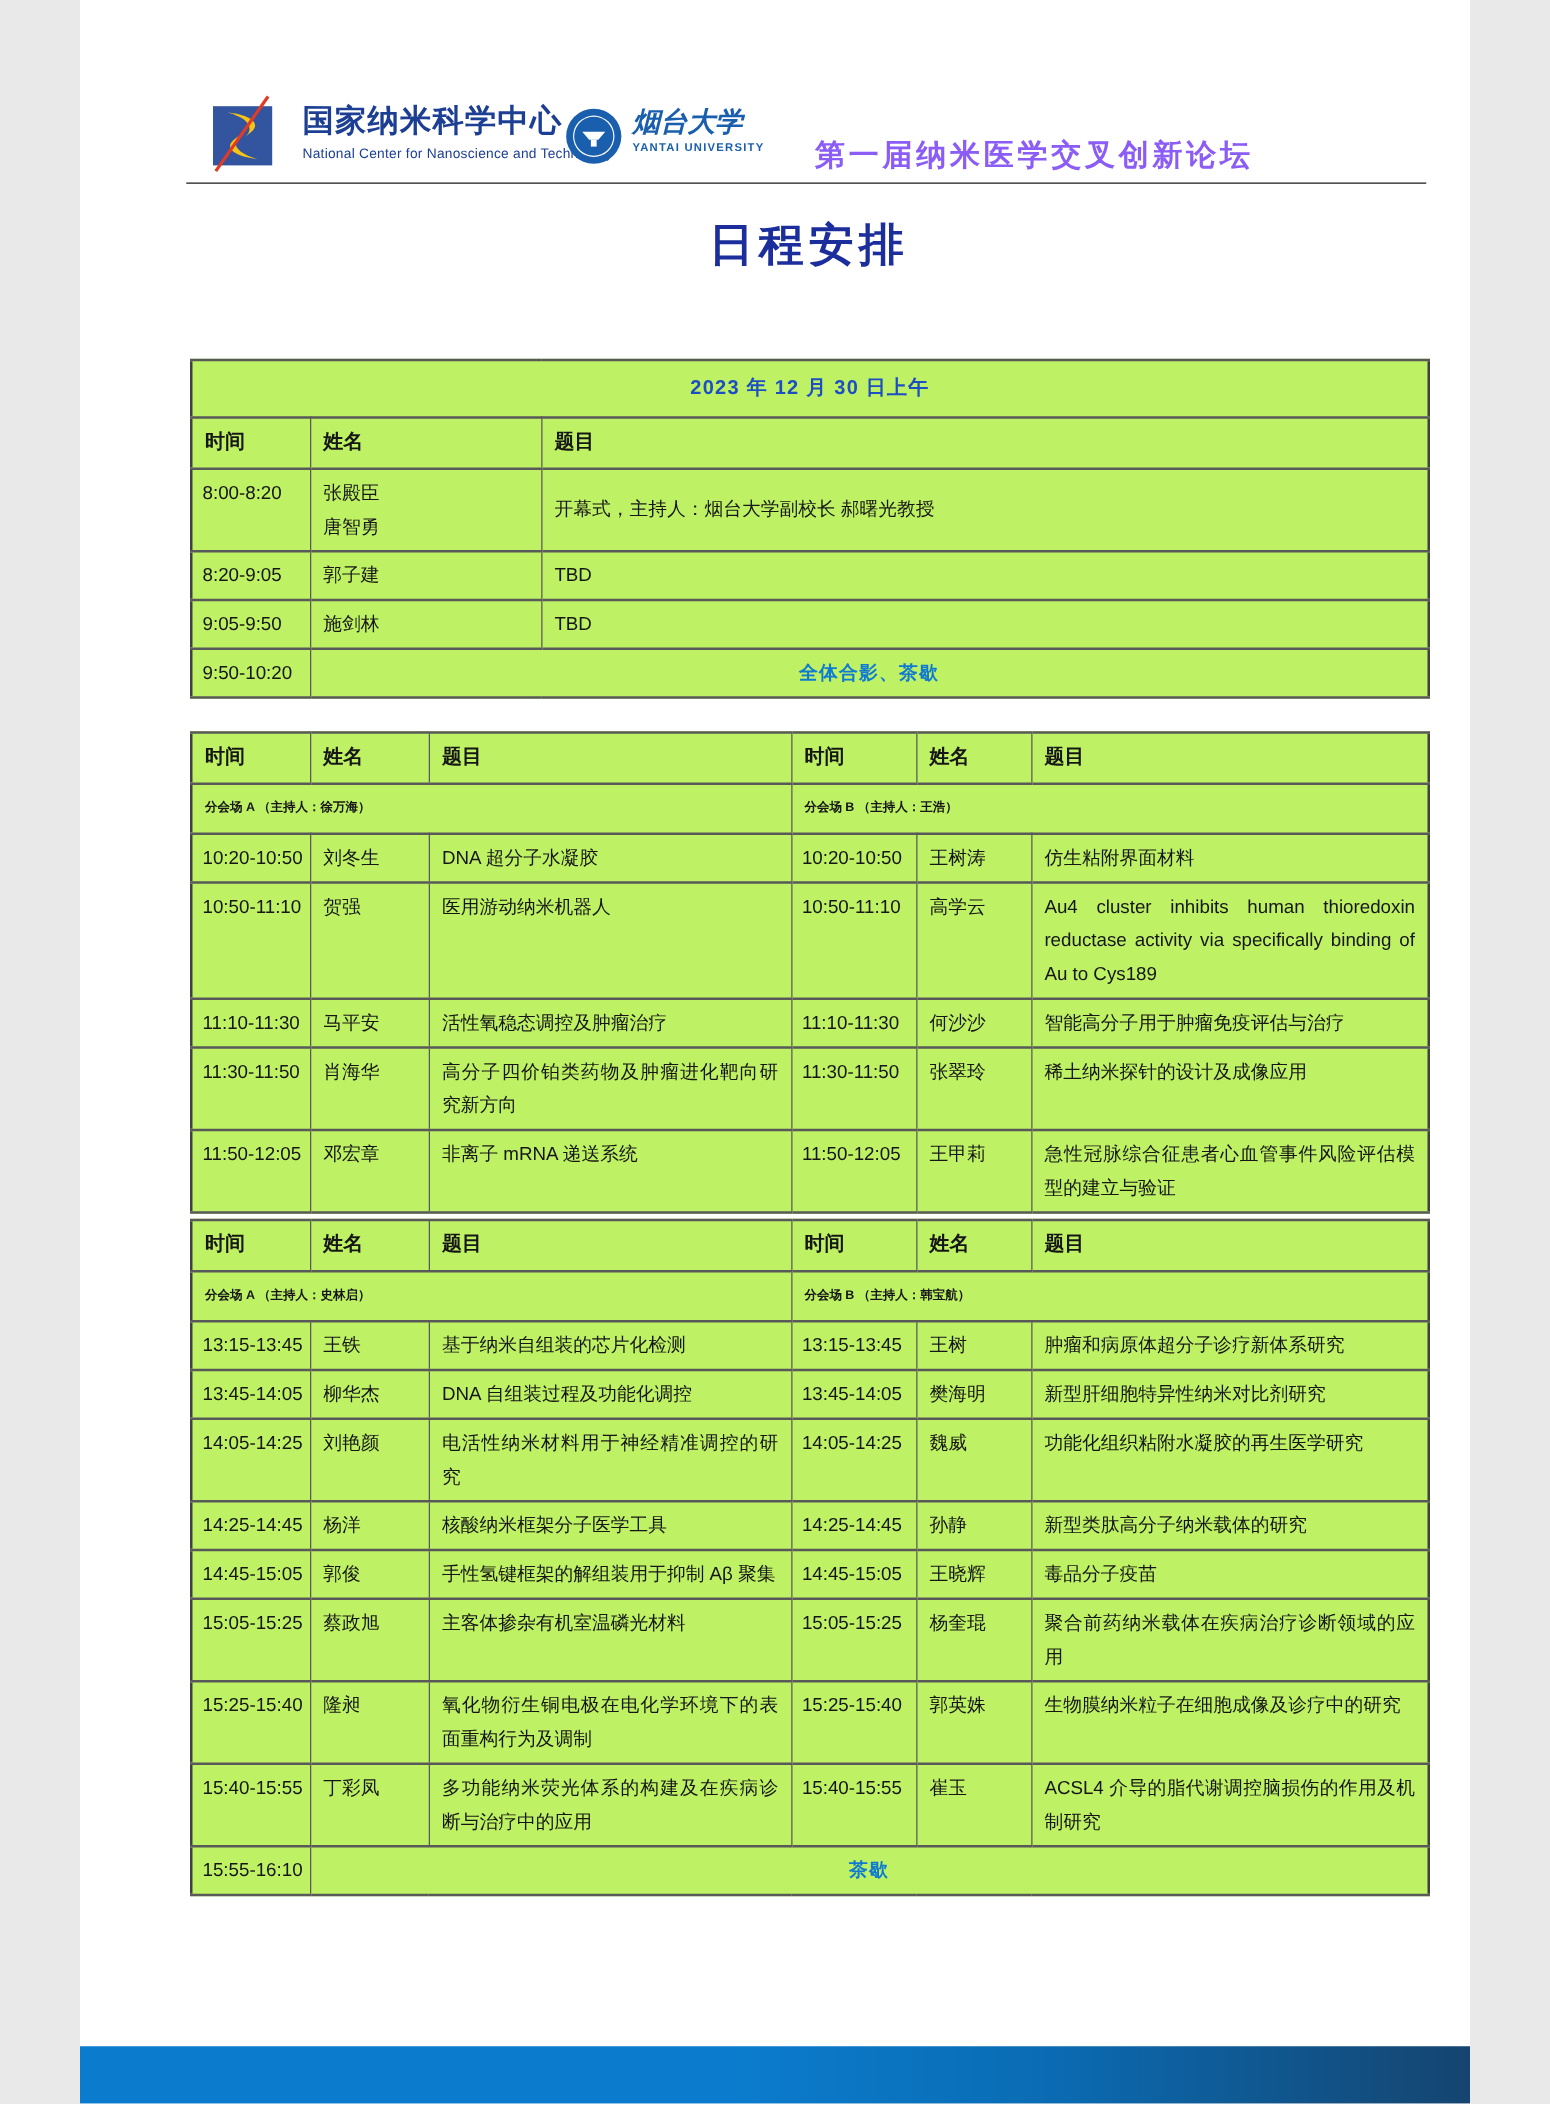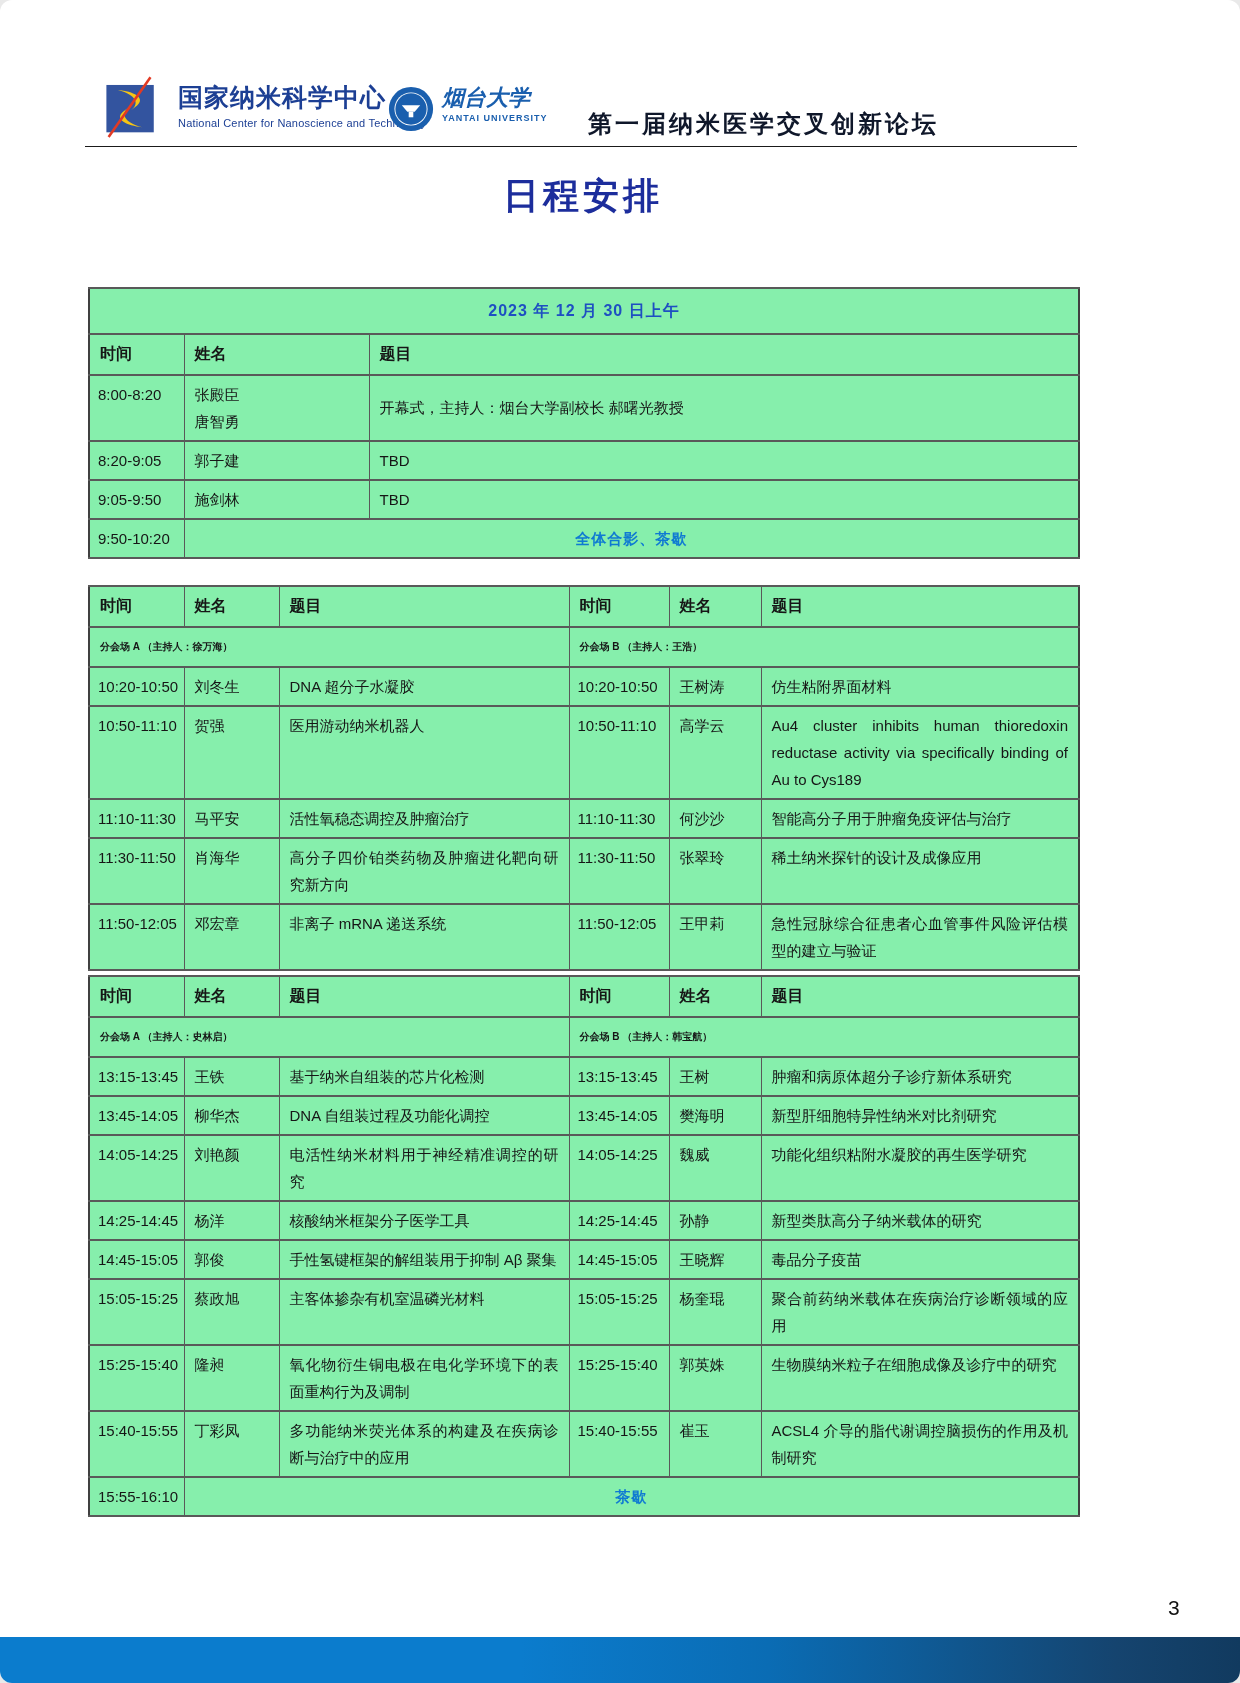--- a/index.html
+++ b/index.html
@@ -1,38 +1,38 @@
 <!DOCTYPE html>
 <html><head>
 <meta charset="utf-8">
 <style>
   html,body{margin:0;padding:0;background:#e9e9e9;}
-  .page{position:relative;width:1240px;height:1683px;background:#ffffff;margin:0 auto;
-        font-family:"Liberation Sans","DejaVu Sans",sans-serif;overflow:hidden;border-radius:12px;}
+  .page{position:relative;width:1112px;height:1683px;background:#ffffff;margin:0 auto;
+        font-family:"Liberation Sans","DejaVu Sans",sans-serif;overflow:hidden;}
 
   
   .hdr-ncnst-logo{position:absolute;left:100px;top:76px;width:64px;height:64px;}
   .hdr-ncnst-text{position:absolute;left:178px;top:84px;color:#1c3f94;}
   .hdr-ncnst-zh{font-size:25px;font-weight:bold;letter-spacing:1px;line-height:1.1;}
   .hdr-ncnst-en{font-size:11px;margin-top:5px;letter-spacing:0.2px;}
   .hdr-yt-logo{position:absolute;left:388px;top:86px;width:46px;height:46px;}
   .hdr-yt-text{position:absolute;left:442px;top:86px;color:#1a5fae;}
   .hdr-yt-zh{font-size:22px;font-weight:bold;font-style:italic;font-family:"Liberation Serif","DejaVu Serif",serif;line-height:1.1;}
   .hdr-yt-en{font-size:9px;letter-spacing:1px;margin-top:3px;font-weight:bold;}
-  .forum-title{position:absolute;left:588px;top:108px;font-size:24px;color:#0f172a;
+  .forum-title{position:absolute;left:588px;top:108px;font-size:24px;color:#8b5cf6;
         font-family:"Liberation Serif","DejaVu Serif",serif;font-weight:600;letter-spacing:3px;}
   .hdr-rule{position:absolute;left:85px;top:146px;width:992px;border-top:1.5px solid #1a1a1a;}
 
   
   .page-title{position:absolute;left:88px;top:172px;width:990px;margin:0;text-align:center;
         font-size:36px;font-weight:bold;color:#1c2d9c;letter-spacing:4px;}
 
   
   table{border-collapse:collapse;table-layout:fixed;width:990px;position:absolute;left:88px;
-        background:#86efac;}
+        background:#bef264;}
   #t-morning{top:287px;}
   #t-parallel{top:585px;}
   #t-afternoon{top:975px;}
   td{border-left:1px solid #595959;border-right:1px solid #595959;
      border-top:2px solid #595959;border-bottom:2px solid #595959;
      padding:5px 10px;font-size:15px;color:#161616;line-height:1.8;vertical-align:top;
      overflow:hidden;}
   table{border:2px solid #404040;}
   .title-row td{height:34px;text-align:center;font-weight:bold;color:#1e4fc2;font-size:16px;
         vertical-align:middle;letter-spacing:1px;}

